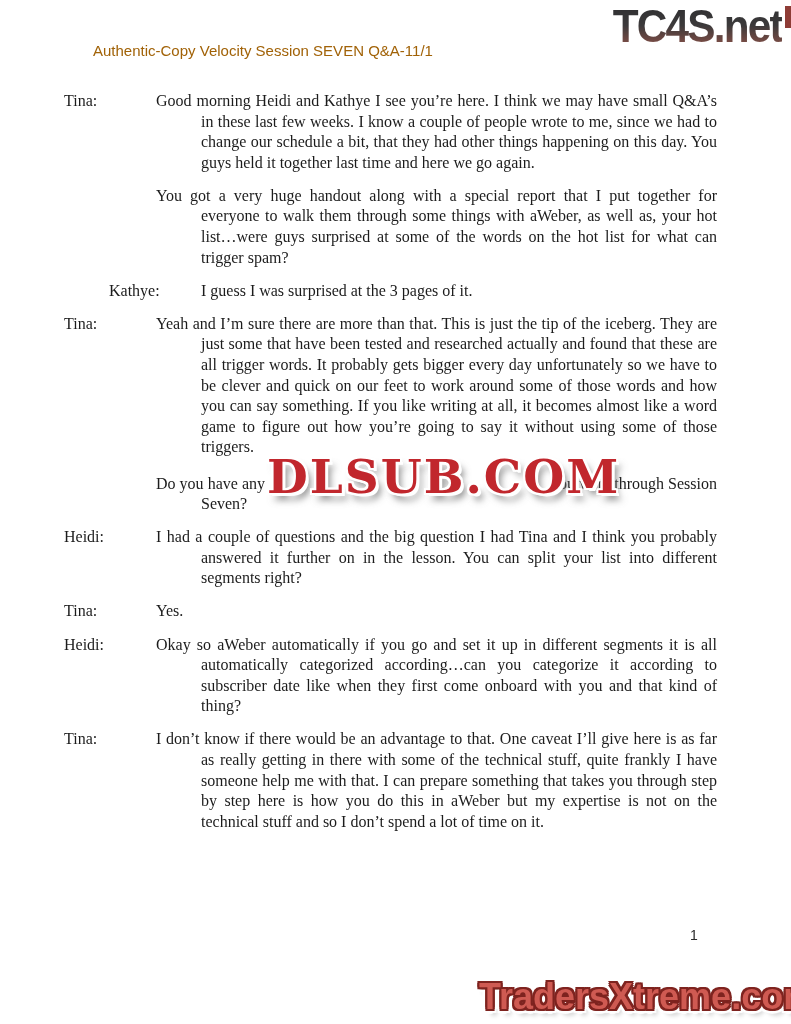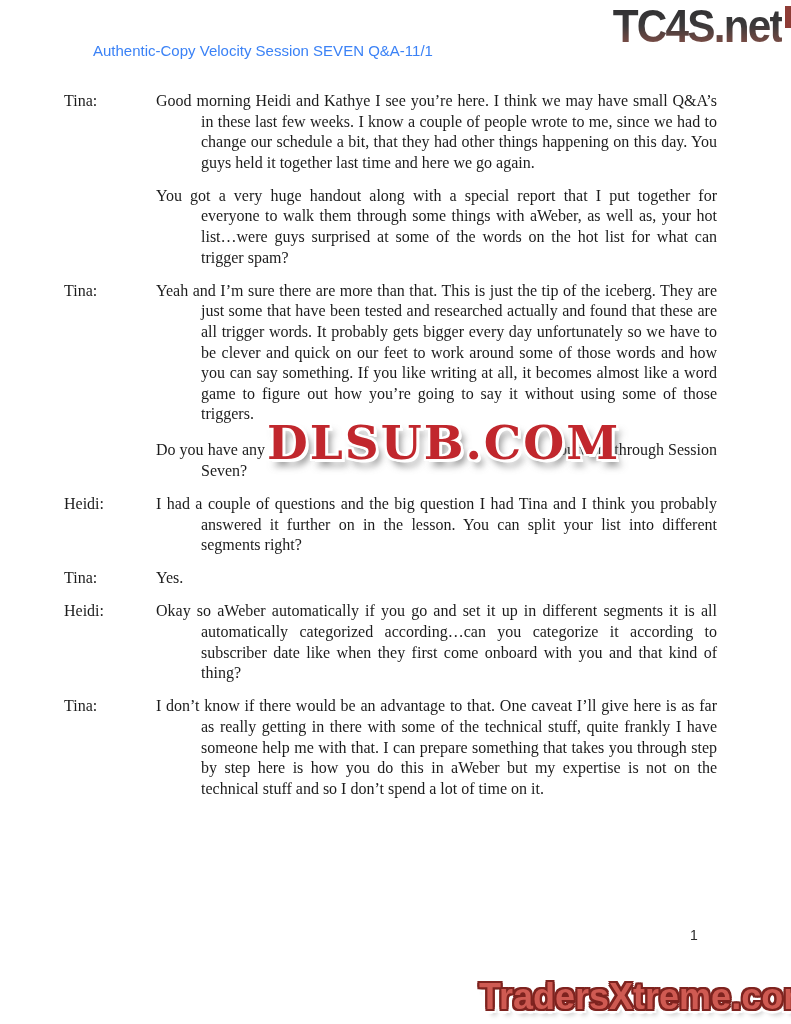--- a/index.html
+++ b/index.html
@@ -18,21 +18,21 @@
     -webkit-background-clip:text; background-clip:text; color:transparent;
   }
   .corner-mark {
     position:absolute; top:6px; right:0; width:6px; height:22px;
     background:#8e3c36;
   }
 
   
   .doc-header {
     position:absolute; left:93px; top:42px;
-    font-family:"Liberation Sans", sans-serif; font-size:15px; color:#3b82f6;
+    font-family:"Liberation Sans", sans-serif; font-size:15px; color:#a16207;
   }
 
   
   .content {
     position:absolute; left:109px; top:91px; width:608px;
     font-size:16px; line-height:20.6px; color:#1c1c1c;
   }
   .para {
     position:relative; margin:0 0 12.5px 0;
     padding-left:92px; text-indent:-45px; text-align:justify;
@@ -86,20 +86,24 @@
 
   <div class="content">
       <div class="para">
     <span class="speaker">Tina:</span>
     <span class="ptext">Good morning Heidi and Kathye I see you’re here. I think we may have small Q&amp;A’s in these last few weeks. I know a couple of people wrote to me, since we had to change our schedule a bit, that they had other things happening on this day. You guys held it together last time and here we go again.</span>
   </div>
       <div class="para">
     <span class="speaker"></span>
     <span class="ptext">You got a very huge handout along with a special report that I put together for everyone to walk them through some things with aWeber, as well as, your hot list…were guys surprised at some of the words on the hot list for what can trigger spam?</span>
   </div>
+      <div class="para deep">
+    <span class="speaker">Kathye:</span>
+    <span class="ptext">I guess I was surprised at the 3 pages of it.</span>
+  </div>
       <div class="para">
     <span class="speaker">Tina:</span>
     <span class="ptext">Yeah and I’m sure there are more than that. This is just the tip of the iceberg. They are just some that have been tested and researched actually and found that these are all trigger words. It probably gets bigger every day unfortunately so we have to be clever and quick on our feet to work around some of those words and how you can say something. If you like writing at all, it becomes almost like a word game to figure out how you’re going to say it without using some of those triggers.</span>
   </div>
       <div class="para">
     <span class="speaker"></span>
     <span class="ptext"><span>Do you have any </span><span class="wm"><span>DLSUB.COM</span></span><span> ou went through Session Seven?</span></span>
   </div>
       <div class="para">
     <span class="speaker">Heidi:</span>

